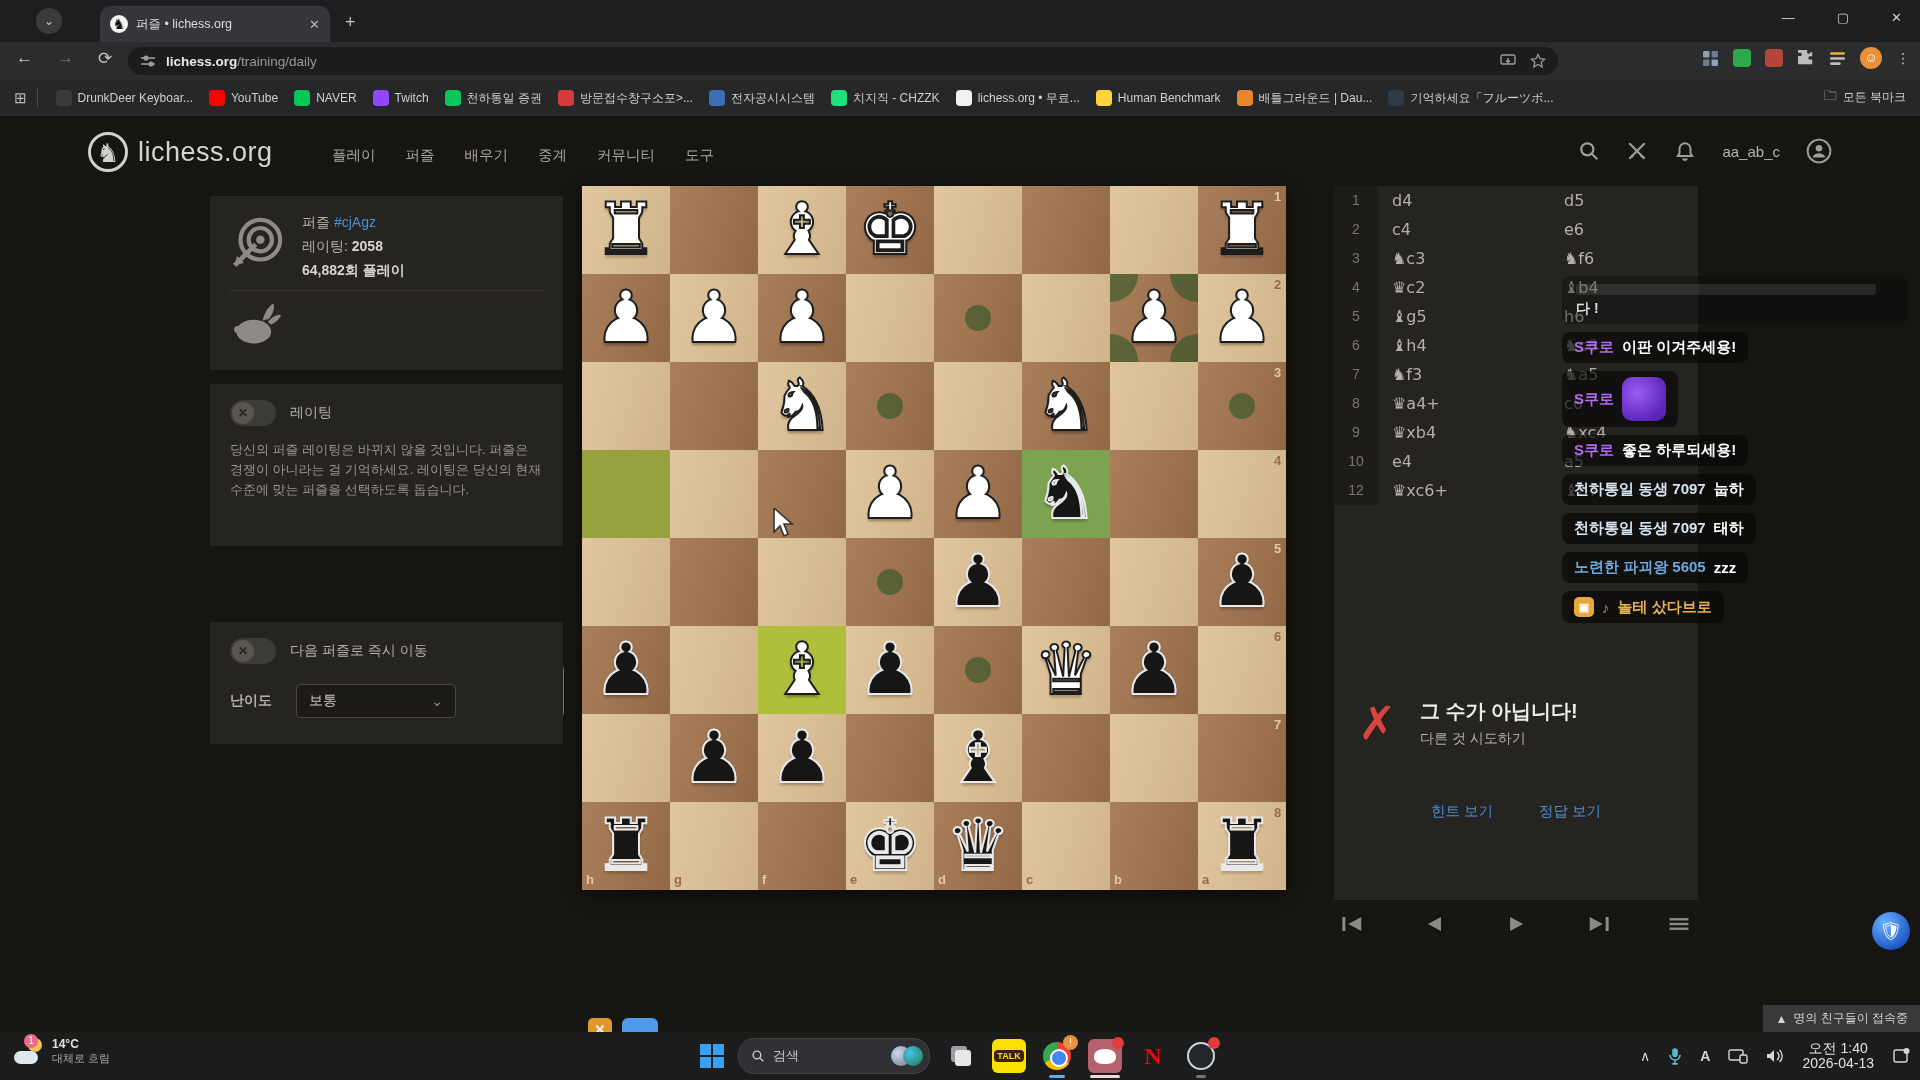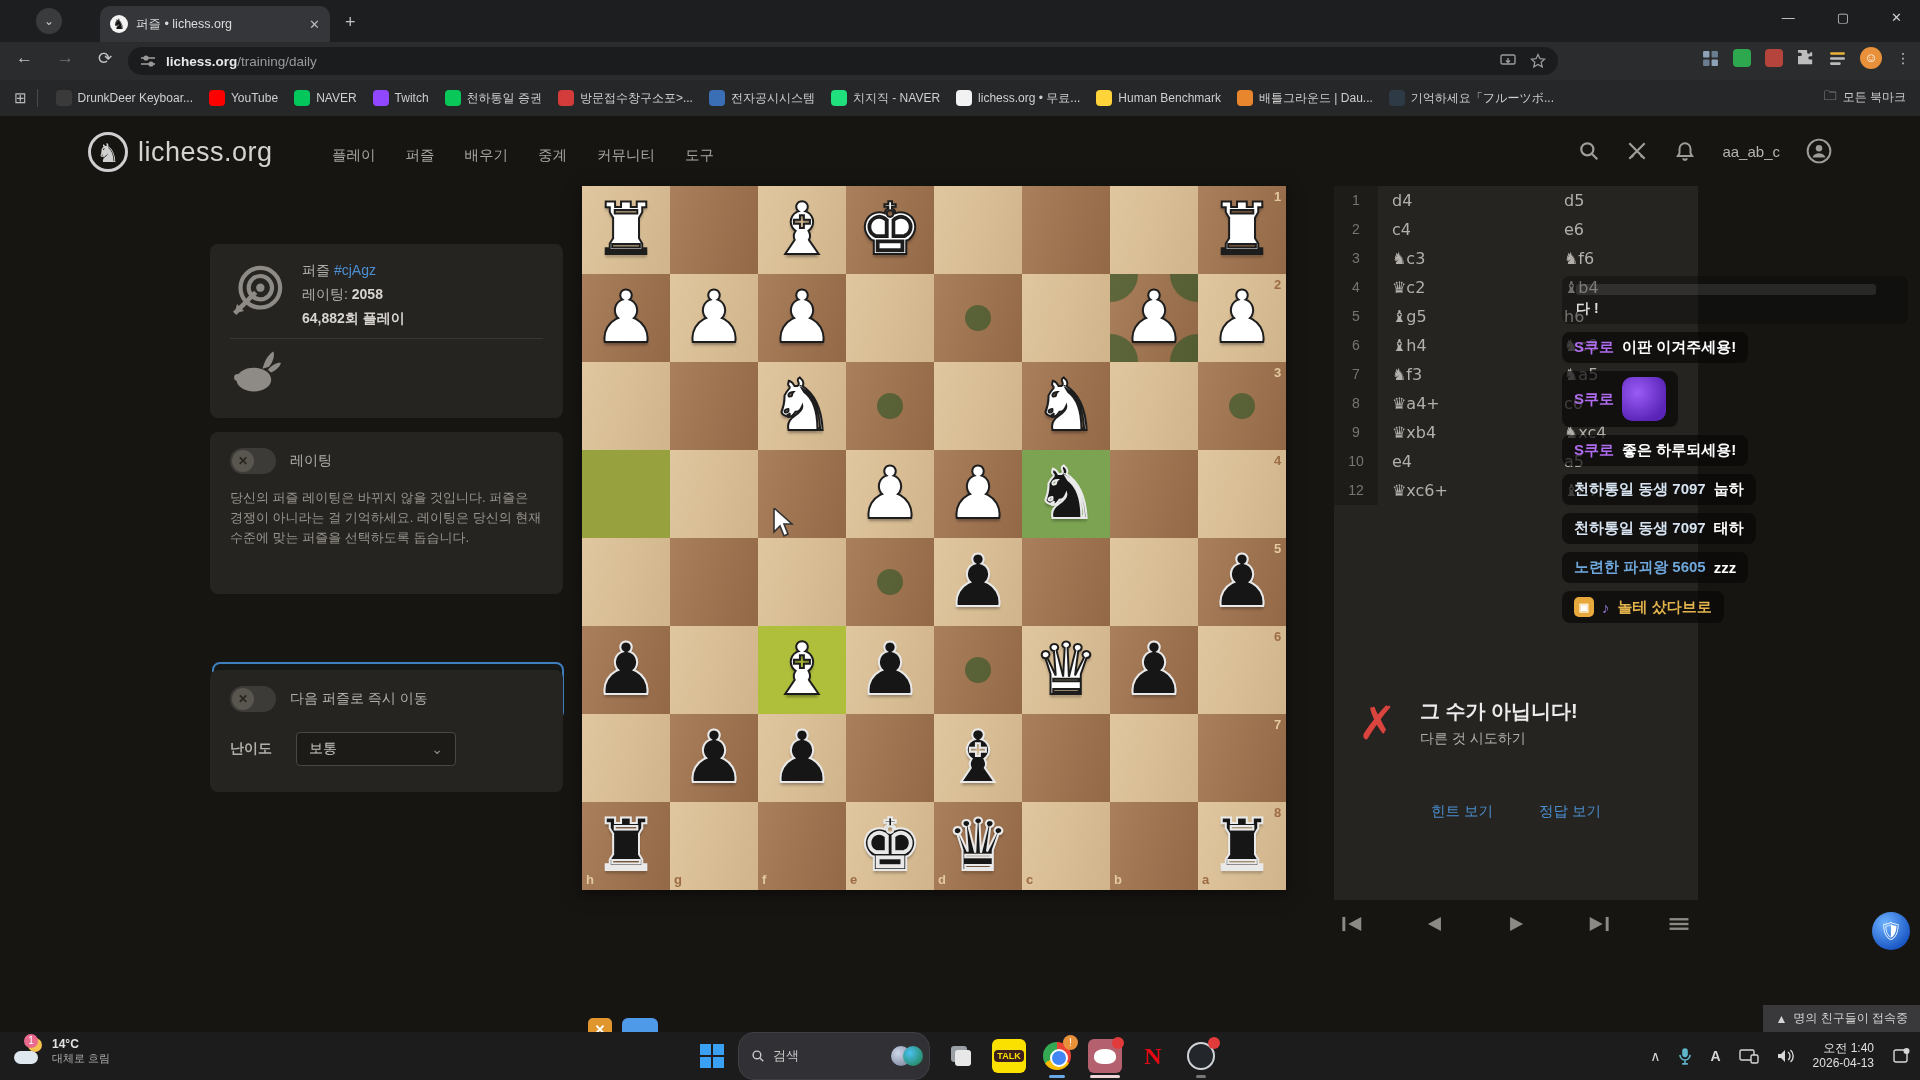--- a/index.html
+++ b/index.html
@@ -49,21 +49,21 @@
   .logo-wrap { position:absolute; left:88px; top:8px; display:flex; align-items:center; gap:10px; }
   .logo-ring { width:40px; height:40px; border:3px solid #cfcfcf; border-radius:50%; color:#cfcfcf;
     font-size:26px; line-height:36px; text-align:center; font-family:"DejaVu Sans",sans-serif; }
   .logo-text { color:#d5d3d0; font-size:27px; letter-spacing:0.5px; }
   .lh-nav { position:absolute; left:332px; top:22px; display:flex; gap:30px; }
   .lh-nav span { color:#a8a6a3; font-size:14.5px; }
   .lh-right { position:absolute; right:88px; top:14px; display:flex; gap:26px; align-items:center; }
   .lh-right svg { display:block; }
   .username { color:#b5b3b0; font-size:15px; }
 
-  .panel { position:absolute; background:#262421; border-radius:8px;margin-top:48px; }
+  .panel { position:absolute; background:#262421; border-radius:0; }
   .p-row { color:#b3b0ab; font-size:14px; }
   .blue { color:#4b8fd1; }
   .sb-icon { color:#8e8b86; }
   .divider { height:1px; background:#3a3733; margin:10px 0; }
   .toggle { width:46px; height:26px; border-radius:13px; background:#3d3b38; position:relative; flex:none; }
   .toggle .knob { position:absolute; left:2px; top:2px; width:22px; height:22px; border-radius:50%;
     background:#59564f; color:#26241f; font-size:12px; text-align:center; line-height:22px; font-weight:bold; }
   #daily-btn { position:absolute; left:212px; top:546px; width:352px; height:58px; border:2px solid #3f7fbd;
     border-radius:8px; background:rgba(30,60,90,0.08); color:#4b8fd1; font-size:21px;
     display:flex; align-items:center; justify-content:center; }
@@ -152,21 +152,21 @@
   .w-ico { width:30px; height:30px; position:relative; }
   .w-cloud { position:absolute; left:0; bottom:2px; width:24px; height:13px; background:#dfe7ef; border-radius:8px; }
   .w-sun { position:absolute; right:2px; top:2px; width:14px; height:14px; border-radius:50%; background:#f2c14e; }
   .w-badge { position:absolute; left:10px; top:-2px; width:14px; height:14px; border-radius:50%;
     background:#e96a8d; color:#fff; font-size:10px; line-height:14px; text-align:center; }
   .w-temp { color:#e2e2e2; font-size:12px; font-weight:bold; }
   .w-desc { color:#a9a9a9; font-size:11px; }
   .tb-center { position:absolute; left:700px; top:0; height:48px; display:flex; align-items:center; gap:14px; }
   .win-logo { width:24px; height:24px; display:grid; grid-template-columns:11px 11px; grid-gap:2px; }
   .win-logo i { background:#3aa0f3; width:11px; height:11px; }
-  .searchpill { width:192px; height:48px; border-radius:16px; background:#313135; border:1px solid #3f3f44;
+  .searchpill { width:192px; height:36px; border-radius:16px; background:#313135; border:1px solid #3f3f44;
     display:flex; align-items:center; padding:0 6px 0 12px; gap:8px; }
   .searchpill .q { color:#c9c9c9; font-size:13px; }
   .sp-globes { margin-left:auto; display:flex; }
   .sp-globes i { width:20px; height:20px; border-radius:50%; display:block; }
   .sp-globes i:first-child { background:radial-gradient(circle at 35% 35%, #cfd8ea, #6e7890); margin-right:-8px; }
   .sp-globes i:last-child { background:radial-gradient(circle at 35% 35%, #49c0f0, #1d7b3f); }
   .tb-ico { width:34px; height:34px; border-radius:6px; position:relative; display:flex;
     align-items:center; justify-content:center; }
   .badge-dot { position:absolute; right:-2px; top:-2px; width:12px; height:12px; border-radius:50%; background:#e23b3b; }
   .badge-orange { position:absolute; right:-4px; top:-4px; width:15px; height:15px; border-radius:50%;
@@ -179,21 +179,21 @@
   .chrome-ico { width:28px; height:28px; border-radius:50%;
     background:conic-gradient(#ea4335 0 120deg, #fbbc05 120deg 240deg, #34a853 240deg 360deg); position:relative; }
   .chrome-ico::after { content:""; position:absolute; left:7px; top:7px; width:14px; height:14px;
     border-radius:50%; background:#4285f4; border:2px solid #fff; }
   .discord-tile { background:#b5606e; }
   .discord-blob { width:22px; height:15px; background:#fff; border-radius:45% 45% 40% 40%; }
   .netflix { color:#e50914; font-size:24px; font-weight:bold; font-family:"Liberation Serif",serif; }
   .obs { width:28px; height:28px; border-radius:50%; background:#23272b; border:2px solid #cfd4d9; position:relative; }
   .tray { position:absolute; right:10px; top:0; height:48px; display:flex; align-items:center; gap:18px; }
   .tray .t { color:#d6d6d6; font-size:14px; }
-  .clock { text-align:right; color:#e0e0e0; font-size:12px; line-height:15px; }
+  .clock { text-align:center; color:#e0e0e0; font-size:14px; line-height:15px; }
 </style>
 </head>
 <body>
 
 <div id="stage">
 
   <div id="titlebar">
     <div class="tab-chevron">⌄</div>
     <div class="tab">
       <div class="favicon">♞</div>
@@ -285,21 +285,21 @@
         <span class="bm">
           <span class="bm-ico" style="background: rgb(212, 59, 59);"></span>
           <span class="bm-label">방문접수창구소포&gt;...</span>
         </span>
         <span class="bm">
           <span class="bm-ico" style="background: rgb(59, 111, 181);"></span>
           <span class="bm-label">전자공시시스템</span>
         </span>
         <span class="bm">
           <span class="bm-ico" style="background: rgb(31, 224, 124);"></span>
-          <span class="bm-label">치지직 - NAVER</span>
+          <span class="bm-label">치지직 - CHZZK</span>
         </span>
         <span class="bm">
           <span class="bm-ico" style="background: rgb(242, 242, 242);"></span>
           <span class="bm-label">lichess.org • 무료...</span>
         </span>
         <span class="bm">
           <span class="bm-ico" style="background: rgb(255, 212, 59);"></span>
           <span class="bm-label">Human Benchmark</span>
         </span>
         <span class="bm">

